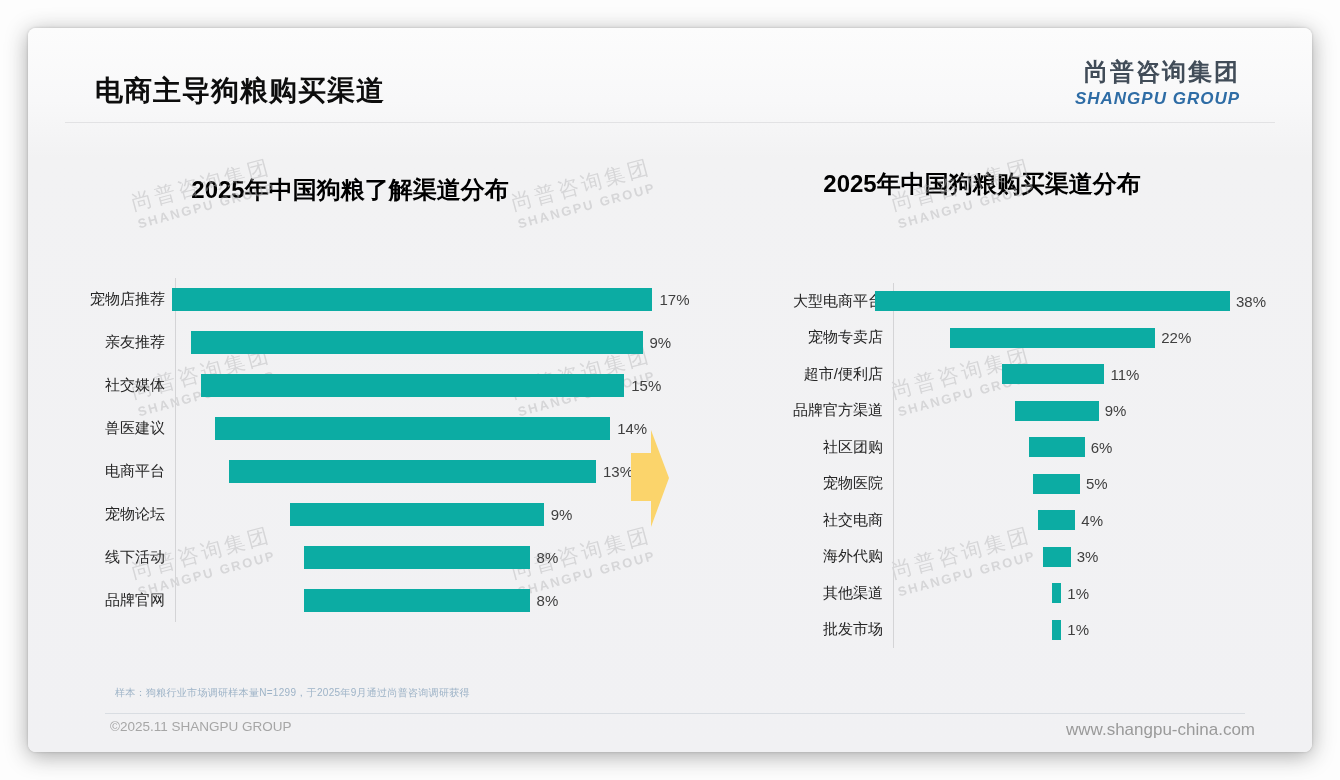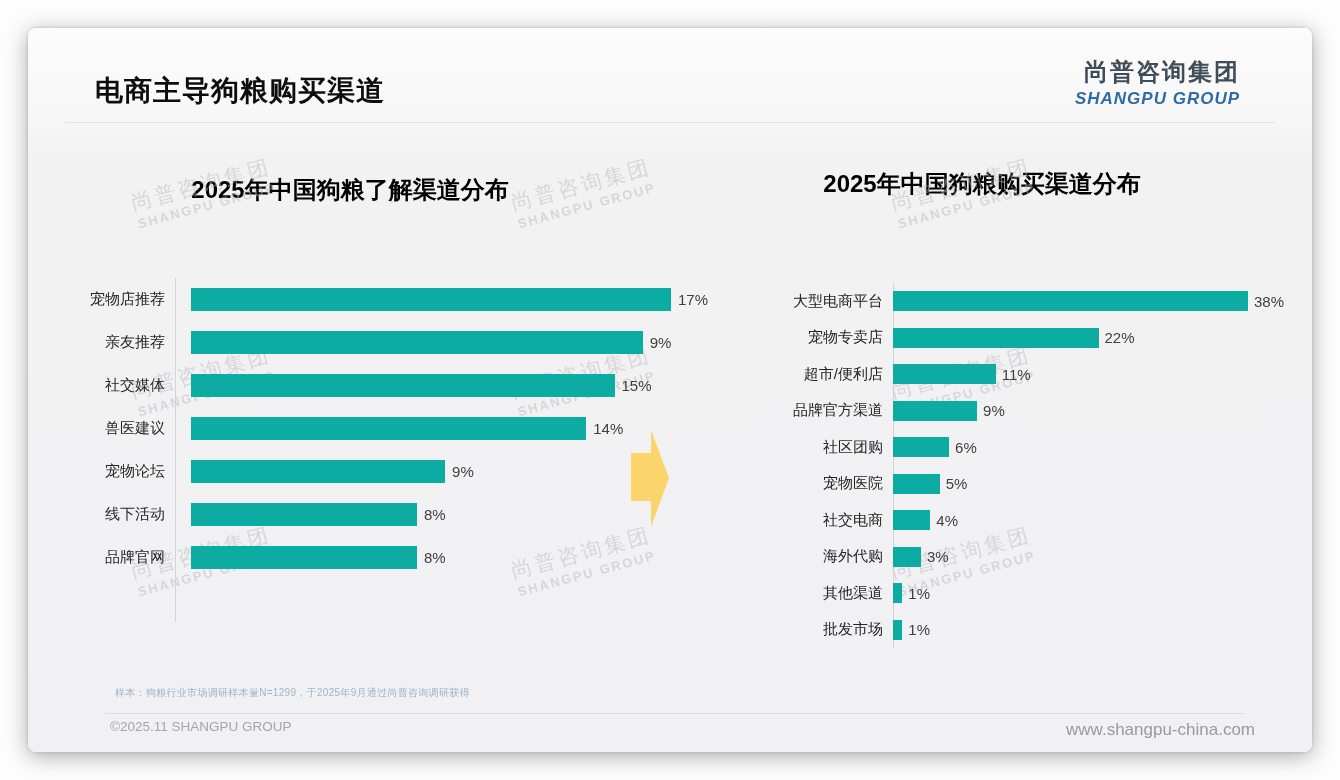--- a/index.html
+++ b/index.html
@@ -53,21 +53,21 @@
   .chart-right .axis-line { left:125px; height:365px; }
 
   .bar-row { display:flex; align-items:center; }
   .chart-left  .bar-row { height:43px; }
   .chart-right .bar-row { height:36.5px; }
 
   .bar-label { text-align:right; color:#262626; flex:none; }
   .chart-left  .bar-label { width:95px;  margin-right:26px; font-size:15px; }
   .chart-right .bar-label { width:115px; margin-right:10px; font-size:15px; }
 
-  .bar-track { position:relative; display:flex; align-items:center; flex:none; }
+  .bar-track { position:relative; display:flex; align-items:center; flex:none;justify-content:center; }
   .chart-left  .bar-track { width:480px; }
   .chart-right .bar-track { width:355px; }
 
   .bar { flex:none; }
   .chart-left  .bar { height:23px; }
   .chart-right .bar { height:20px; }
 
   .bar-value { font-size:15px; color:#3f3f3f; margin-left:7px; white-space:nowrap; }
   .chart-right .bar-value { margin-left:6px; }
 
@@ -167,20 +167,27 @@
         </span>
       </div>
       <div class="bar-row">
         <span class="bar-label">兽医建议</span>
         <span class="bar-track">
           <span class="bar" style="width: 82.3529%; background: rgb(12, 172, 163);"></span>
           <span class="bar-value">14%</span>
         </span>
       </div>
       <div class="bar-row">
+        <span class="bar-label">电商平台</span>
+        <span class="bar-track">
+          <span class="bar" style="width: 76.4706%; background: rgb(12, 172, 163);"></span>
+          <span class="bar-value">13%</span>
+        </span>
+      </div>
+      <div class="bar-row">
         <span class="bar-label">宠物论坛</span>
         <span class="bar-track">
           <span class="bar" style="width: 52.9412%; background: rgb(12, 172, 163);"></span>
           <span class="bar-value">9%</span>
         </span>
       </div>
       <div class="bar-row">
         <span class="bar-label">线下活动</span>
         <span class="bar-track">
           <span class="bar" style="width: 47.0588%; background: rgb(12, 172, 163);"></span>

